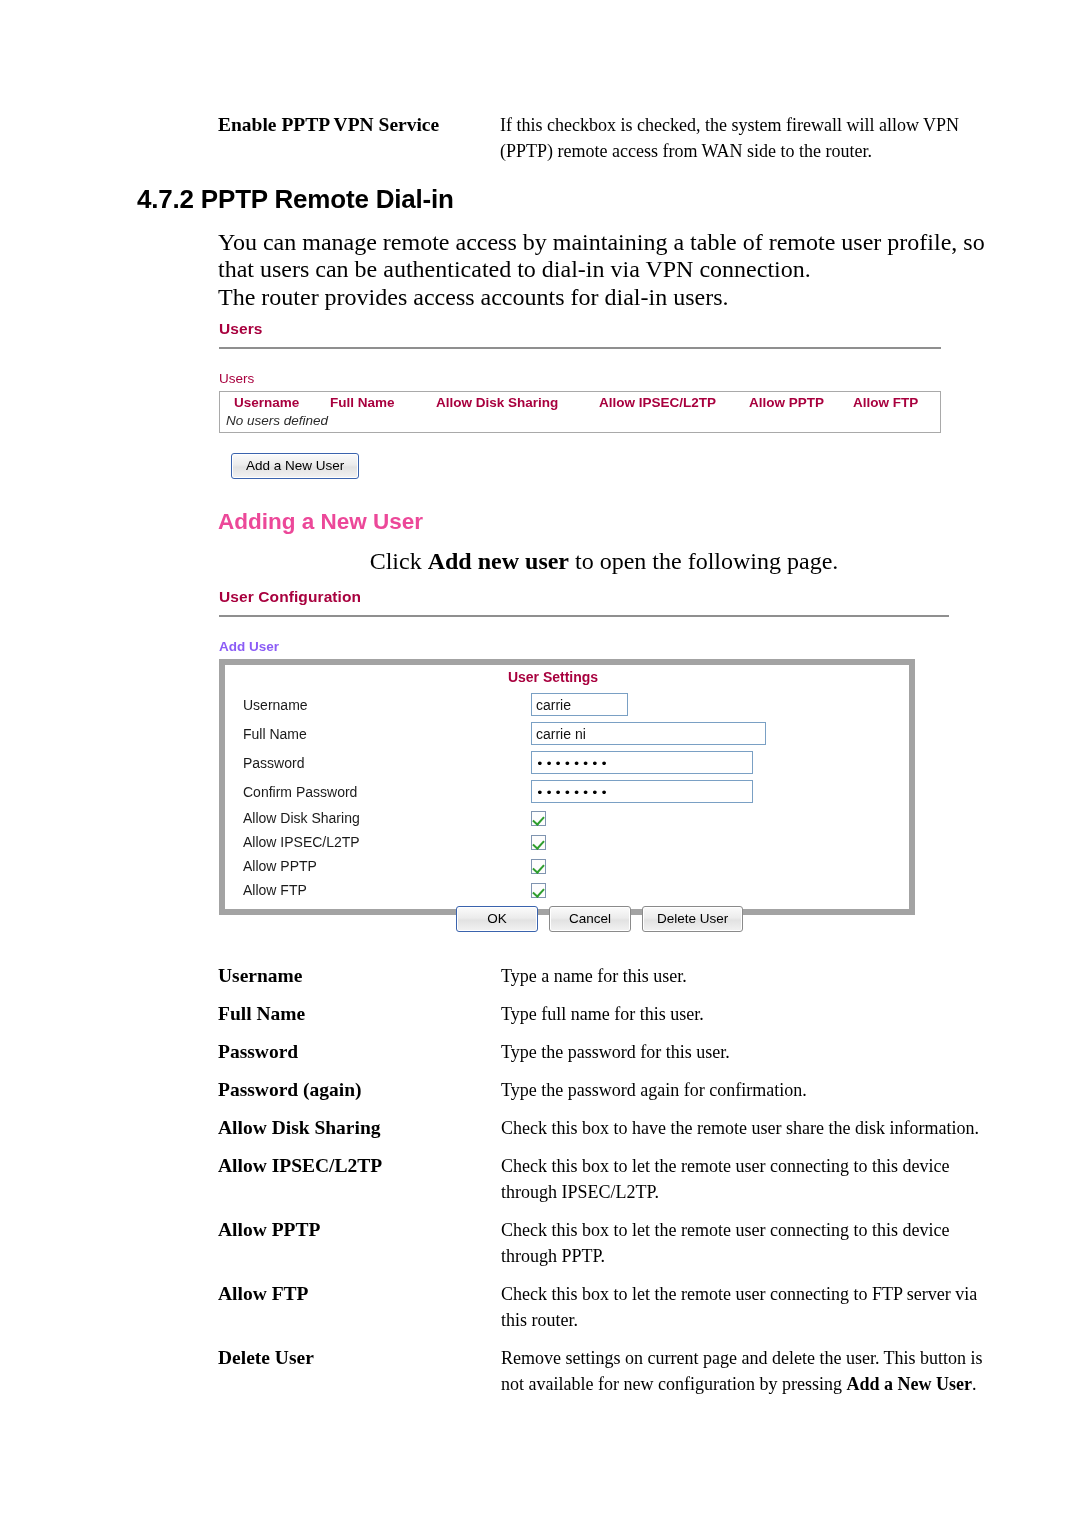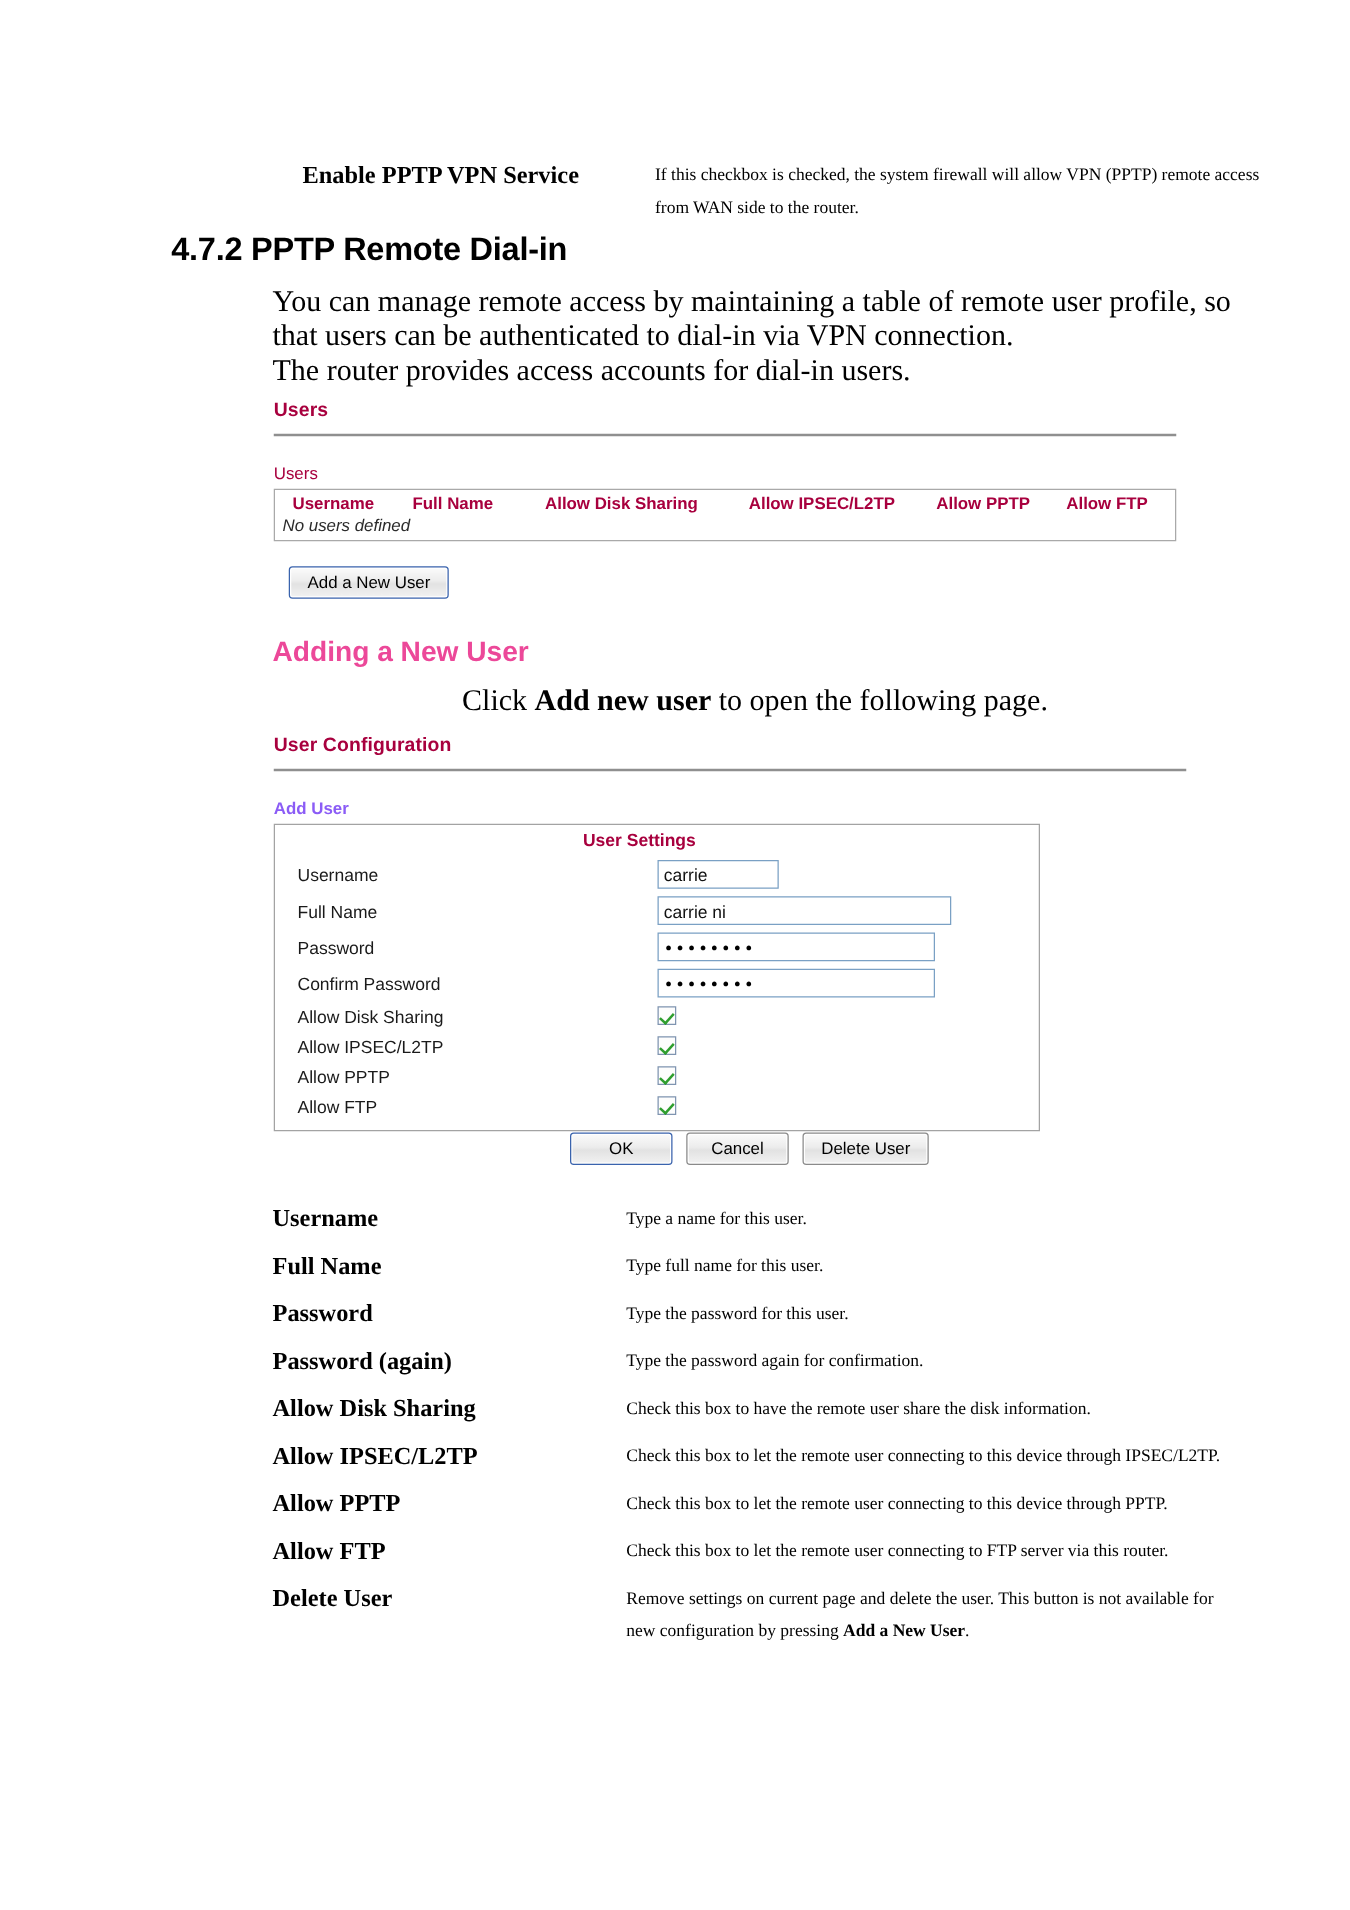--- a/index.html
+++ b/index.html
@@ -34,33 +34,32 @@
     flex: 0 0 283px;
     font-family: "Liberation Serif", "DejaVu Serif", serif;
     font-weight: bold;
     font-size: 19.5px;
     line-height: 26px;
     color: #000;
   }
   .defdesc {
     flex: 1 1 auto;
     font-family: "Liberation Serif", "DejaVu Serif", serif;
-    font-size: 14px;
+    font-size: 18px;
     line-height: 26px;
     color: #000;
   }
   .defdesc b { font-weight: bold; }
 
   
   .topdef {
     position: absolute;
     left: 218px;
-    top: 128px;
+    top: 112px;
     width: 770px;
-    margin-left: 24px;
   }
   .topdef .defterm { width: 282px; flex: 0 0 282px; }
 
   
   .h2 {
     position: absolute;
     left: 137px;
     top: 184px;
     font-family: "Liberation Sans", "DejaVu Sans", sans-serif;
     font-weight: bold;
@@ -170,24 +169,24 @@
     line-height: 15px;
     white-space: nowrap;
   }
   .xpbtn.plain { border: 1px solid #8a8a8a; }
   #add-new-user-btn-wrap { position: absolute; left: 231px; top: 453px; }
 
   
   #userconfig-block { left: 219px; top: 588px; width: 730px; }
   #adduser-box {
     margin-top: 5px;
-    border: 1px solid #a3a3a3;
+    border: 6px solid #a3a3a3;
     background: #ffffff;
     box-sizing: border-box;
-    width: 613px;
+    width: 696px;
     padding: 0 0 7px 0;
   }
   .settings-head {
     text-align: center;
     font-family: "Liberation Sans", "DejaVu Sans", sans-serif;
     font-weight: bold;
     font-size: 14px;
     color: #A8003E;
     padding: 4px 0 5px 0;
     

